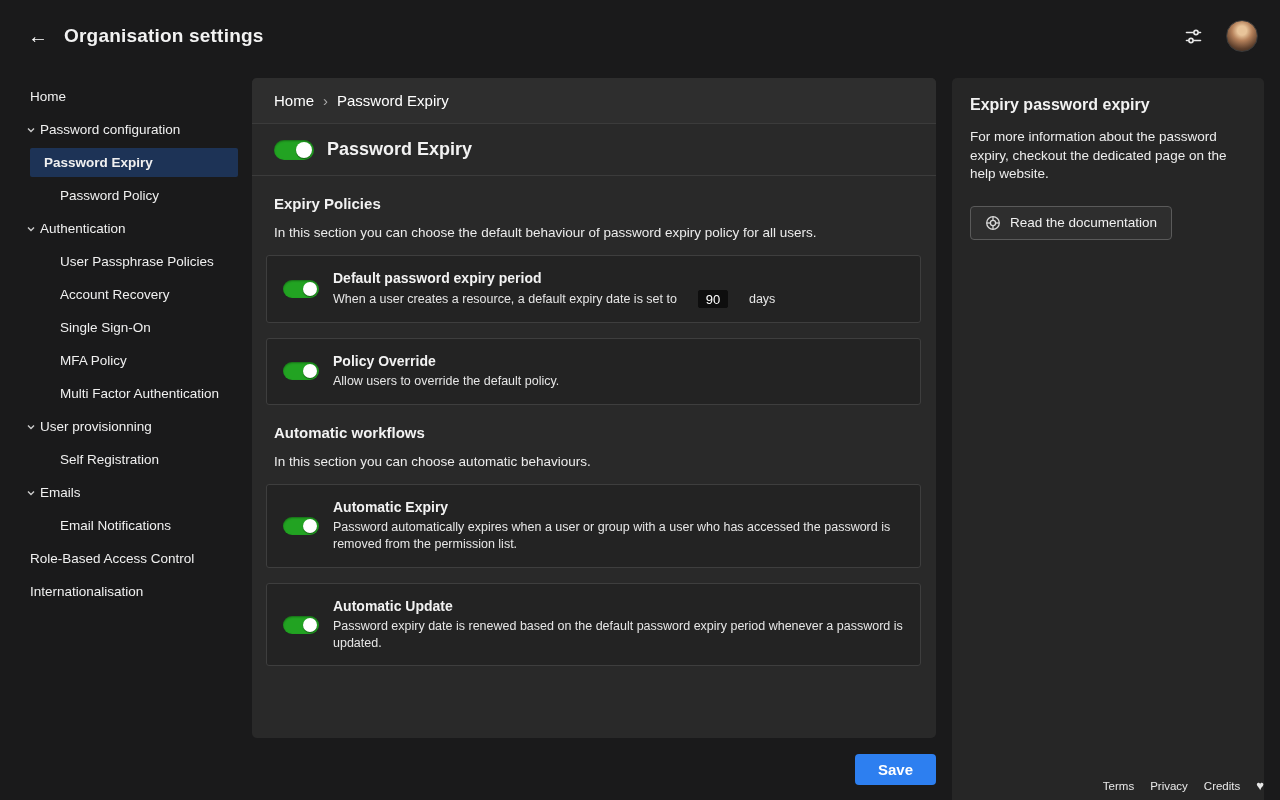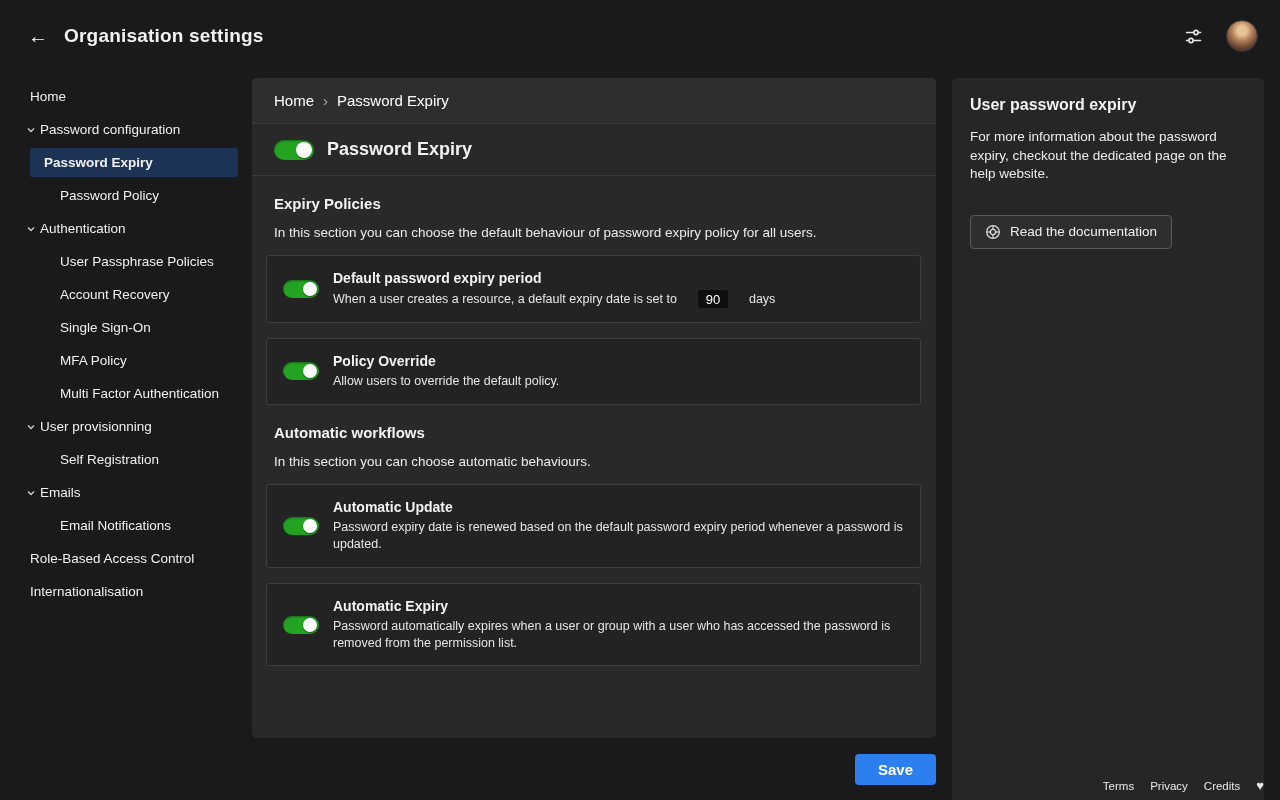--- a/index.html
+++ b/index.html
@@ -69,21 +69,21 @@
               background:#2d7ff0; color:#ffffff; border:none; border-radius:4px;
               font-size:15px; font-weight:bold; font-family:inherit; cursor:pointer; }
 
   
   .help-panel { position:absolute; left:952px; top:78px; width:312px; height:722px;
                 background:#262626; border-radius:5px 5px 0 0; padding:18px 18px 0; }
   .help-title { font-size:16px; font-weight:bold; margin-bottom:14px; }
   .help-text { font-size:13.5px; line-height:1.38; color:#ececec; margin-bottom:22px; }
   .doc-btn { display:inline-flex; align-items:center; gap:9px; background:#2e2e2e;
              border:1px solid #5a5a5a; border-radius:4px; padding:8px 14px;
-             color:#f0f0f0; font-size:13.5px; font-family:inherit; cursor:pointer;margin-top:9px; }
+             color:#f0f0f0; font-size:13.5px; font-family:inherit; cursor:pointer; }
 
   
   .footer { position:absolute; right:16px; bottom:7px; display:flex; align-items:center; gap:16px;
             font-size:11.5px; color:#e8e8e8; }
   .footer-link { cursor:pointer; }
   .heart { font-size:13px; cursor:pointer; }
 </style>
 </head>
 <body>
 
@@ -217,39 +217,39 @@
       <span class="card-desc">Allow users to override the default policy.</span>
     </div>
   </div>
 
   <h2 class="section-title">Automatic workflows</h2>
   <p class="section-desc">In this section you can choose automatic behaviours.</p>
 
   <div class="card">
     <span class="toggle"></span>
     <div class="card-text">
+      <span class="card-title">Automatic Expiry</span>
+      <span class="card-desc">Password automatically expires when a user or group with a user who has accessed the password is removed from the permission list.</span>
+    </div>
+  </div>
+
+  <div class="card">
+    <span class="toggle"></span>
+    <div class="card-text">
       <span class="card-title">Automatic Update</span>
       <span class="card-desc">Password expiry date is renewed based on the default password expiry period whenever a password is updated.</span>
     </div>
   </div>
 
-  <div class="card">
-    <span class="toggle"></span>
-    <div class="card-text">
-      <span class="card-title">Automatic Expiry</span>
-      <span class="card-desc">Password automatically expires when a user or group with a user who has accessed the password is removed from the permission list.</span>
-    </div>
-  </div>
-
 </main>
 
 <button class="save-btn">Save</button>
 
 <aside class="help-panel">
-  <h2 class="help-title">User password expiry</h2>
+  <h2 class="help-title">Expiry password expiry</h2>
   <p class="help-text">For more information about the password expiry, checkout the dedicated page on the help website.</p>
   <button class="doc-btn">
     <span style="display:flex;">
       <svg width="16" height="16" viewBox="0 0 16 16" fill="none" stroke="#d8d8d8" stroke-width="1.3">
         <circle cx="8" cy="8" r="6.3"></circle>
           <circle cx="8" cy="8" r="2.6"></circle>
         <line x1="8" y1="1.7" x2="8" y2="5.4"></line>
           <line x1="8" y1="10.6" x2="8" y2="14.3"></line>
         <line x1="1.7" y1="8" x2="5.4" y2="8"></line>
           <line x1="10.6" y1="8" x2="14.3" y2="8"></line>

